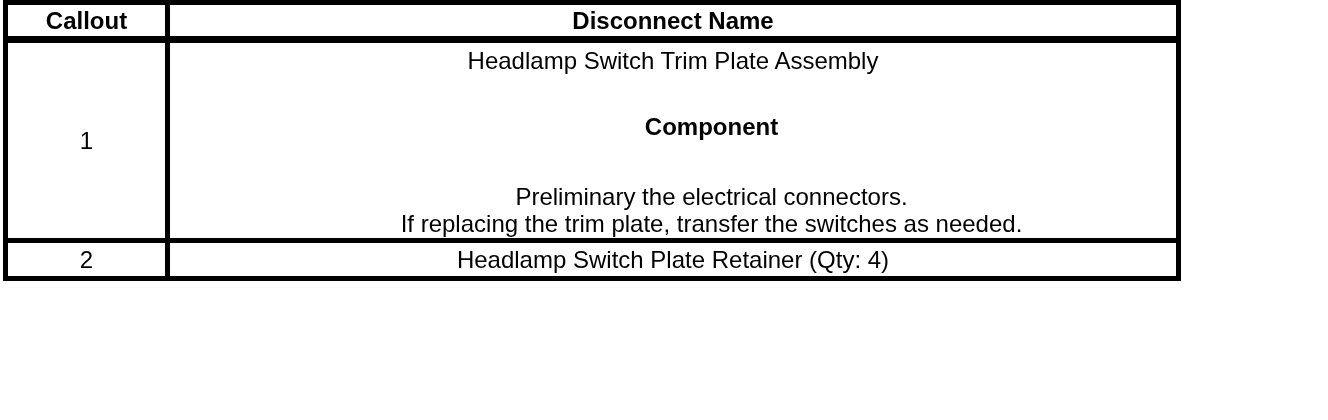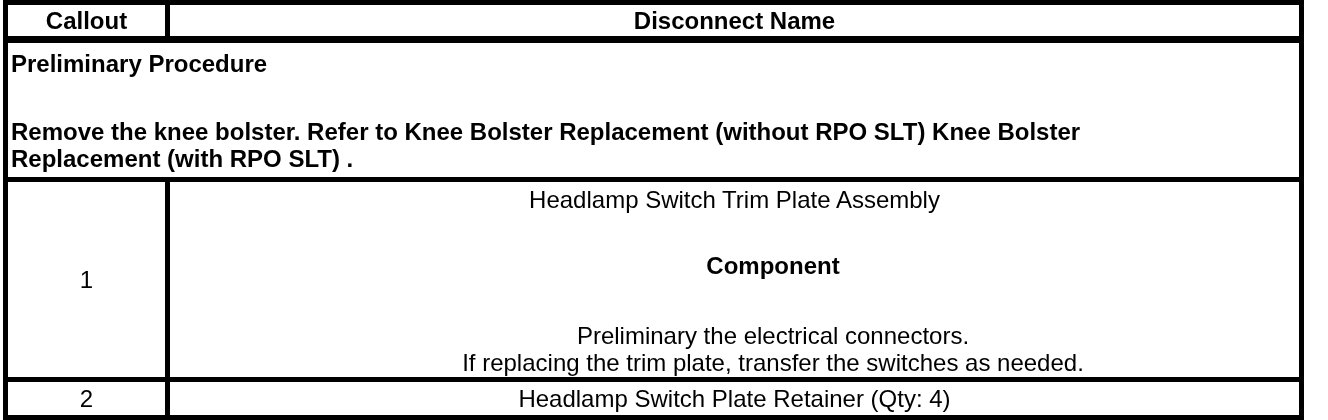--- a/index.html
+++ b/index.html
@@ -8,21 +8,21 @@
     background: #ffffff;
     width: 1328px;
     height: 420px;
     overflow: hidden;
     font-family: "Liberation Sans", sans-serif;
     color: #000000;
   }
   .doc-table {
     border-collapse: collapse;
     table-layout: fixed;
-    width: 1301px;
+    width: 1178px;
     margin: 0 0 0 3px;
     background: #ffffff;
     padding-left: 32px;
   }
   .col-callout { width: 162px; }
   th, td {
     border: 5px solid #000000;
     font-size: 24px;
     line-height: 27px;
     vertical-align: top;
@@ -69,27 +69,20 @@
     <col class="col-component">
   </colgroup>
   <thead>
     <tr>
       <th>Callout</th>
       <th>Disconnect Name</th>
     </tr>
   </thead>
   <tbody>
     <tr>
-      <td colspan="2" class="prelim-cell">
-        <div class="prelim-title">Preliminary Procedure</div>
-        <div>Remove the knee bolster. Refer to Knee Bolster Replacement (without RPO SLT) Knee Bolster</div>
-        <div>Replacement (with RPO SLT) .</div>
-      </td>
-    </tr>
-    <tr>
       <td class="callout-cell">1</td>
       <td class="component-cell">
         <div>Headlamp Switch Trim Plate Assembly</div>
         <div class="proc-label">Component</div>
         <div class="proc-step">Preliminary the electrical connectors.</div>
         <div class="proc-step">If replacing the trim plate, transfer the switches as needed.</div>
       </td>
     </tr>
     <tr>
       <td class="callout-cell row2-callout">2</td>

